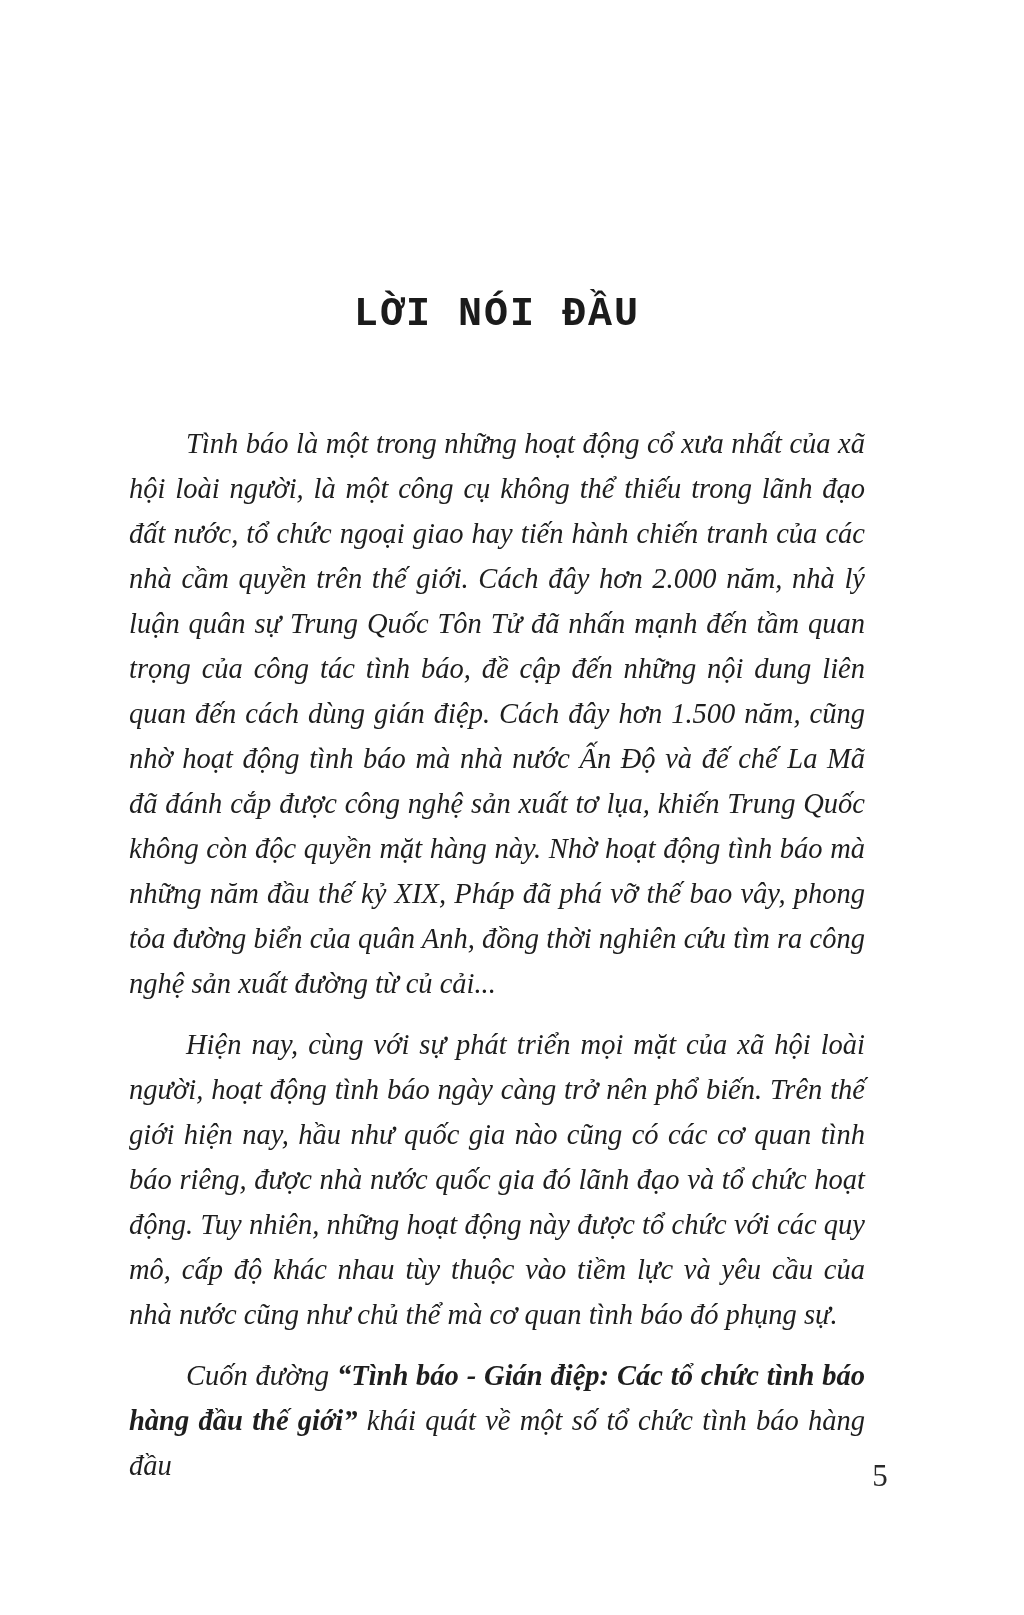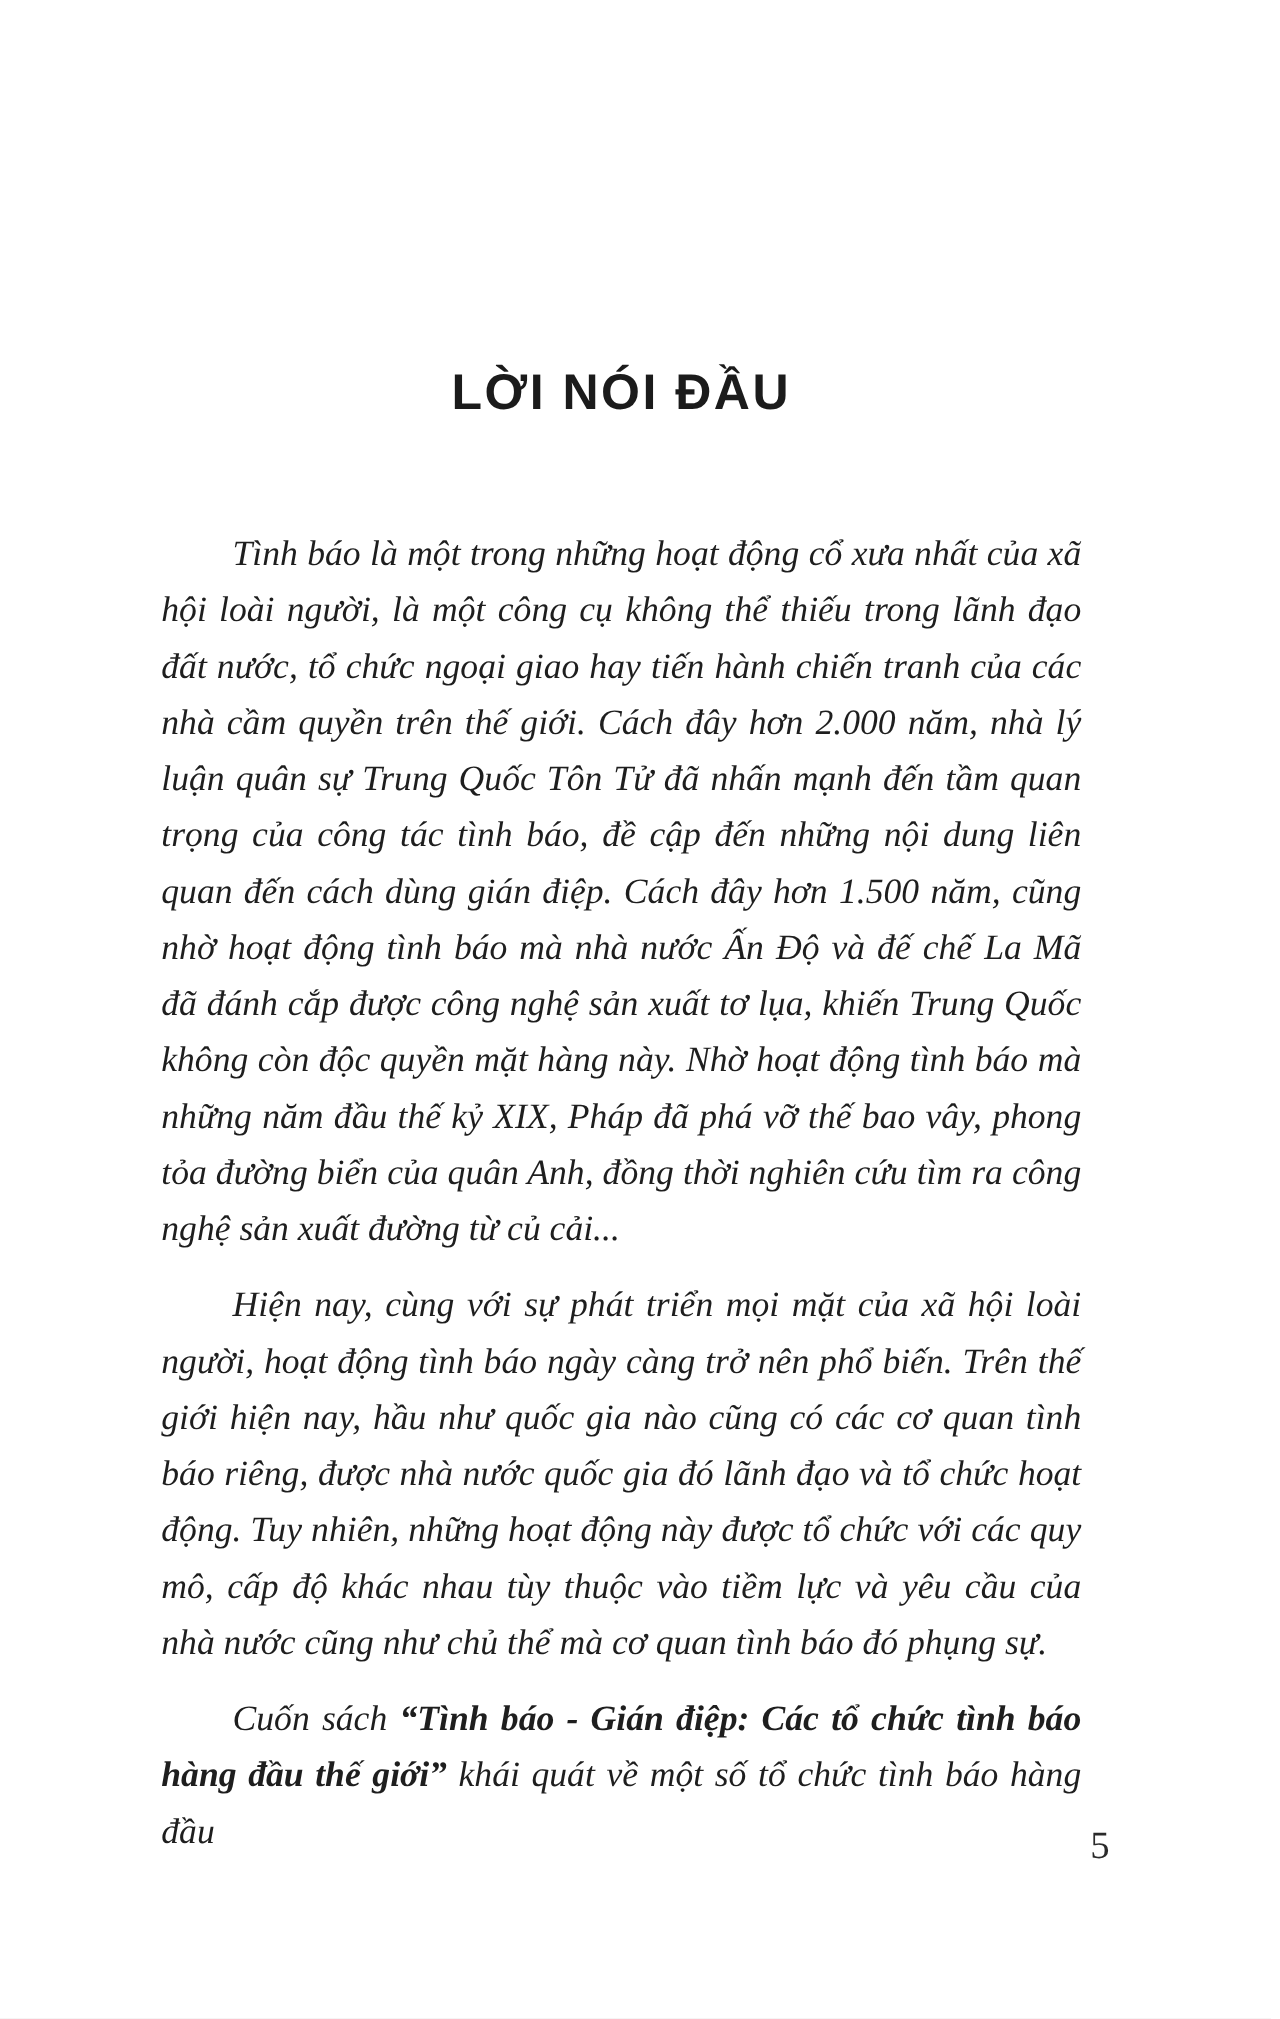--- a/index.html
+++ b/index.html
@@ -16,21 +16,21 @@
     overflow: hidden;
     font-family: "Liberation Serif", serif;
   }
   .title {
     position: absolute;
     top: 292px;
     left: 113px;
     width: 768px;
     margin: 0;
     text-align: center;
-    font-family: Liberation Sans, sans-serif;
+    font-family: Liberation Mono, monospace;
     font-size: 40px;
     font-weight: bold;
     letter-spacing: 2px;
     color: #1b1b1b;
   }
   .body-text {
     position: absolute;
     top: 405px;
     left: 113px;
     width: 768px;
@@ -66,19 +66,19 @@
 <div class="page">
 
   <h1 class="title">LỜI NÓI ĐẦU</h1>
 
   <div class="body-text">
 
     <p class="para">Tình báo là một trong những hoạt động cổ xưa nhất của xã hội loài người, là một công cụ không thể thiếu trong lãnh đạo đất nước, tổ chức ngoại giao hay tiến hành chiến tranh của các nhà cầm quyền trên thế giới. Cách đây hơn 2.000 năm, nhà lý luận quân sự Trung Quốc Tôn Tử đã nhấn mạnh đến tầm quan trọng của công tác tình báo, đề cập đến những nội dung liên quan đến cách dùng gián điệp. Cách đây hơn 1.500 năm, cũng nhờ hoạt động tình báo mà nhà nước Ấn Độ và đế chế La Mã đã đánh cắp được công nghệ sản xuất tơ lụa, khiến Trung Quốc không còn độc quyền mặt hàng này. Nhờ hoạt động tình báo mà những năm đầu thế kỷ XIX, Pháp đã phá vỡ thế bao vây, phong tỏa đường biển của quân Anh, đồng thời nghiên cứu tìm ra công nghệ sản xuất đường từ củ cải...</p>
 
     <p class="para">Hiện nay, cùng với sự phát triển mọi mặt của xã hội loài người, hoạt động tình báo ngày càng trở nên phổ biến. Trên thế giới hiện nay, hầu như quốc gia nào cũng có các cơ quan tình báo riêng, được nhà nước quốc gia đó lãnh đạo và tổ chức hoạt động. Tuy nhiên, những hoạt động này được tổ chức với các quy mô, cấp độ khác nhau tùy thuộc vào tiềm lực và yêu cầu của nhà nước cũng như chủ thể mà cơ quan tình báo đó phụng sự.</p>
 
-    <p class="para"><span>Cuốn sách </span><span class="book-title-bold">“Tình báo - Gián điệp: Các tổ chức tình báo hàng đầu thế giới”</span><span> khái quát về một số tổ chức tình báo hàng đầu</span></p>
+    <p class="para"><span>Cuốn đường </span><span class="book-title-bold">“Tình báo - Gián điệp: Các tổ chức tình báo hàng đầu thế giới”</span><span> khái quát về một số tổ chức tình báo hàng đầu</span></p>
 
   </div>
 
   <div class="page-number">5</div>
 
 </div>
 
 </body></html>

